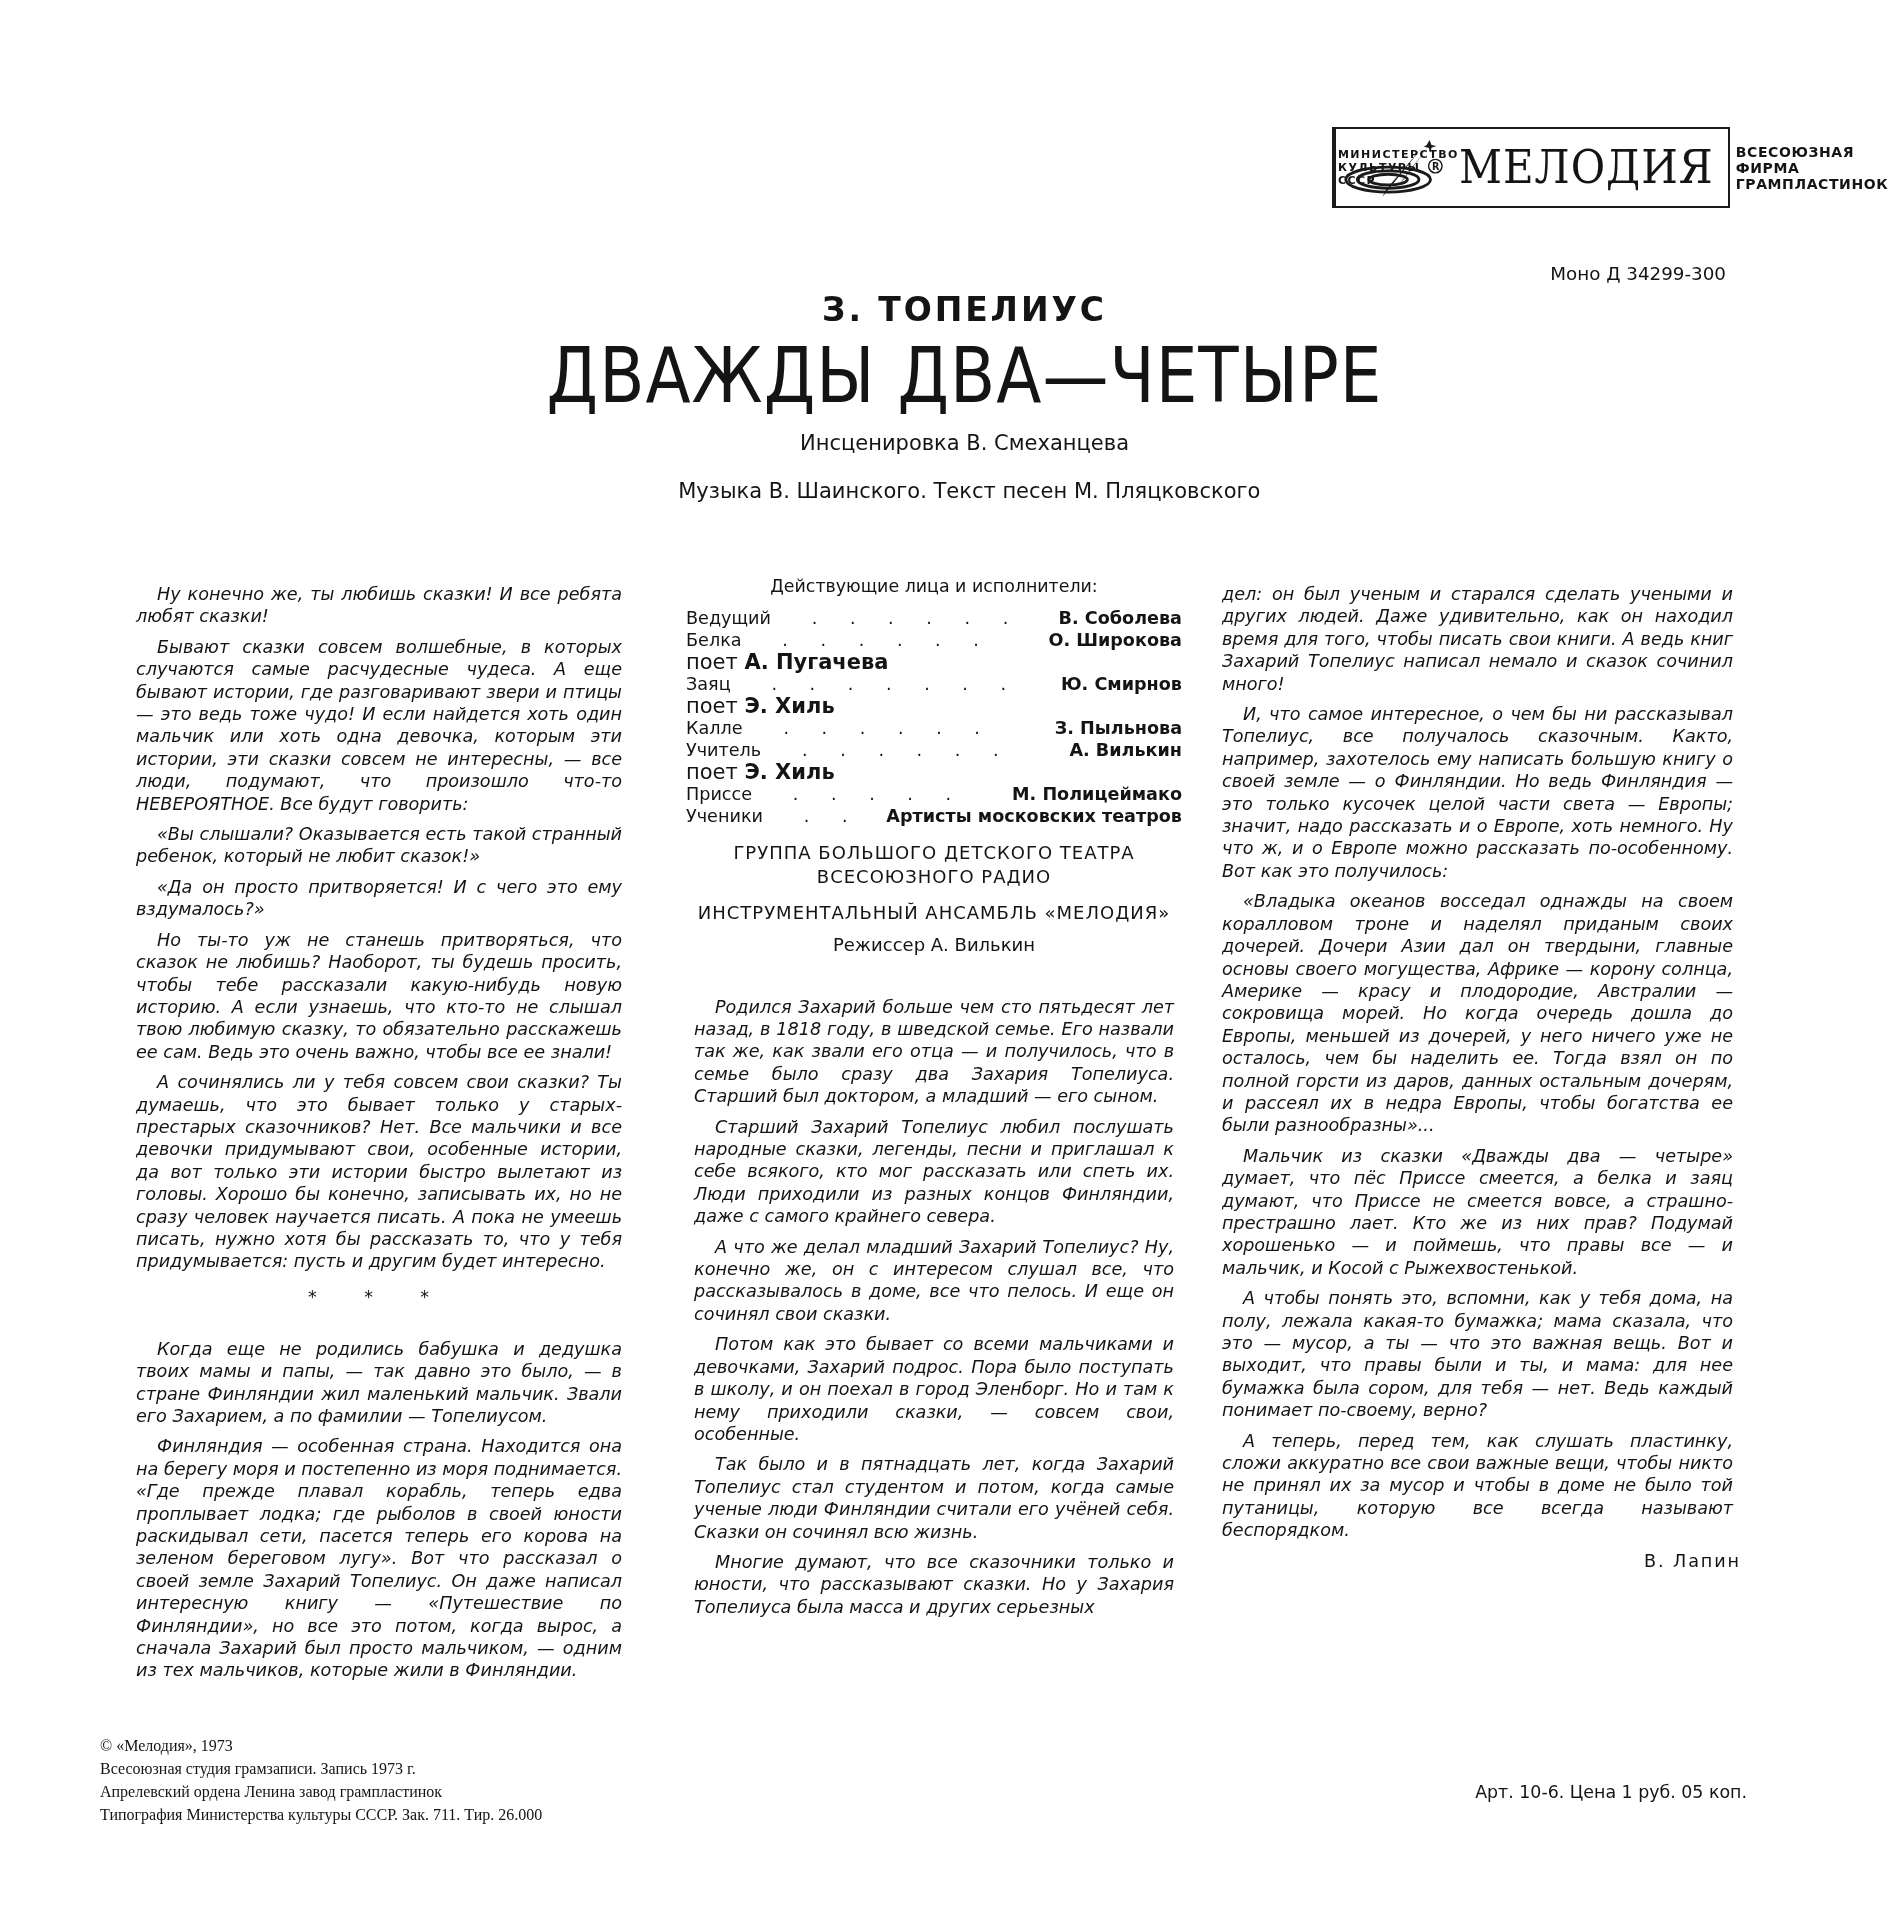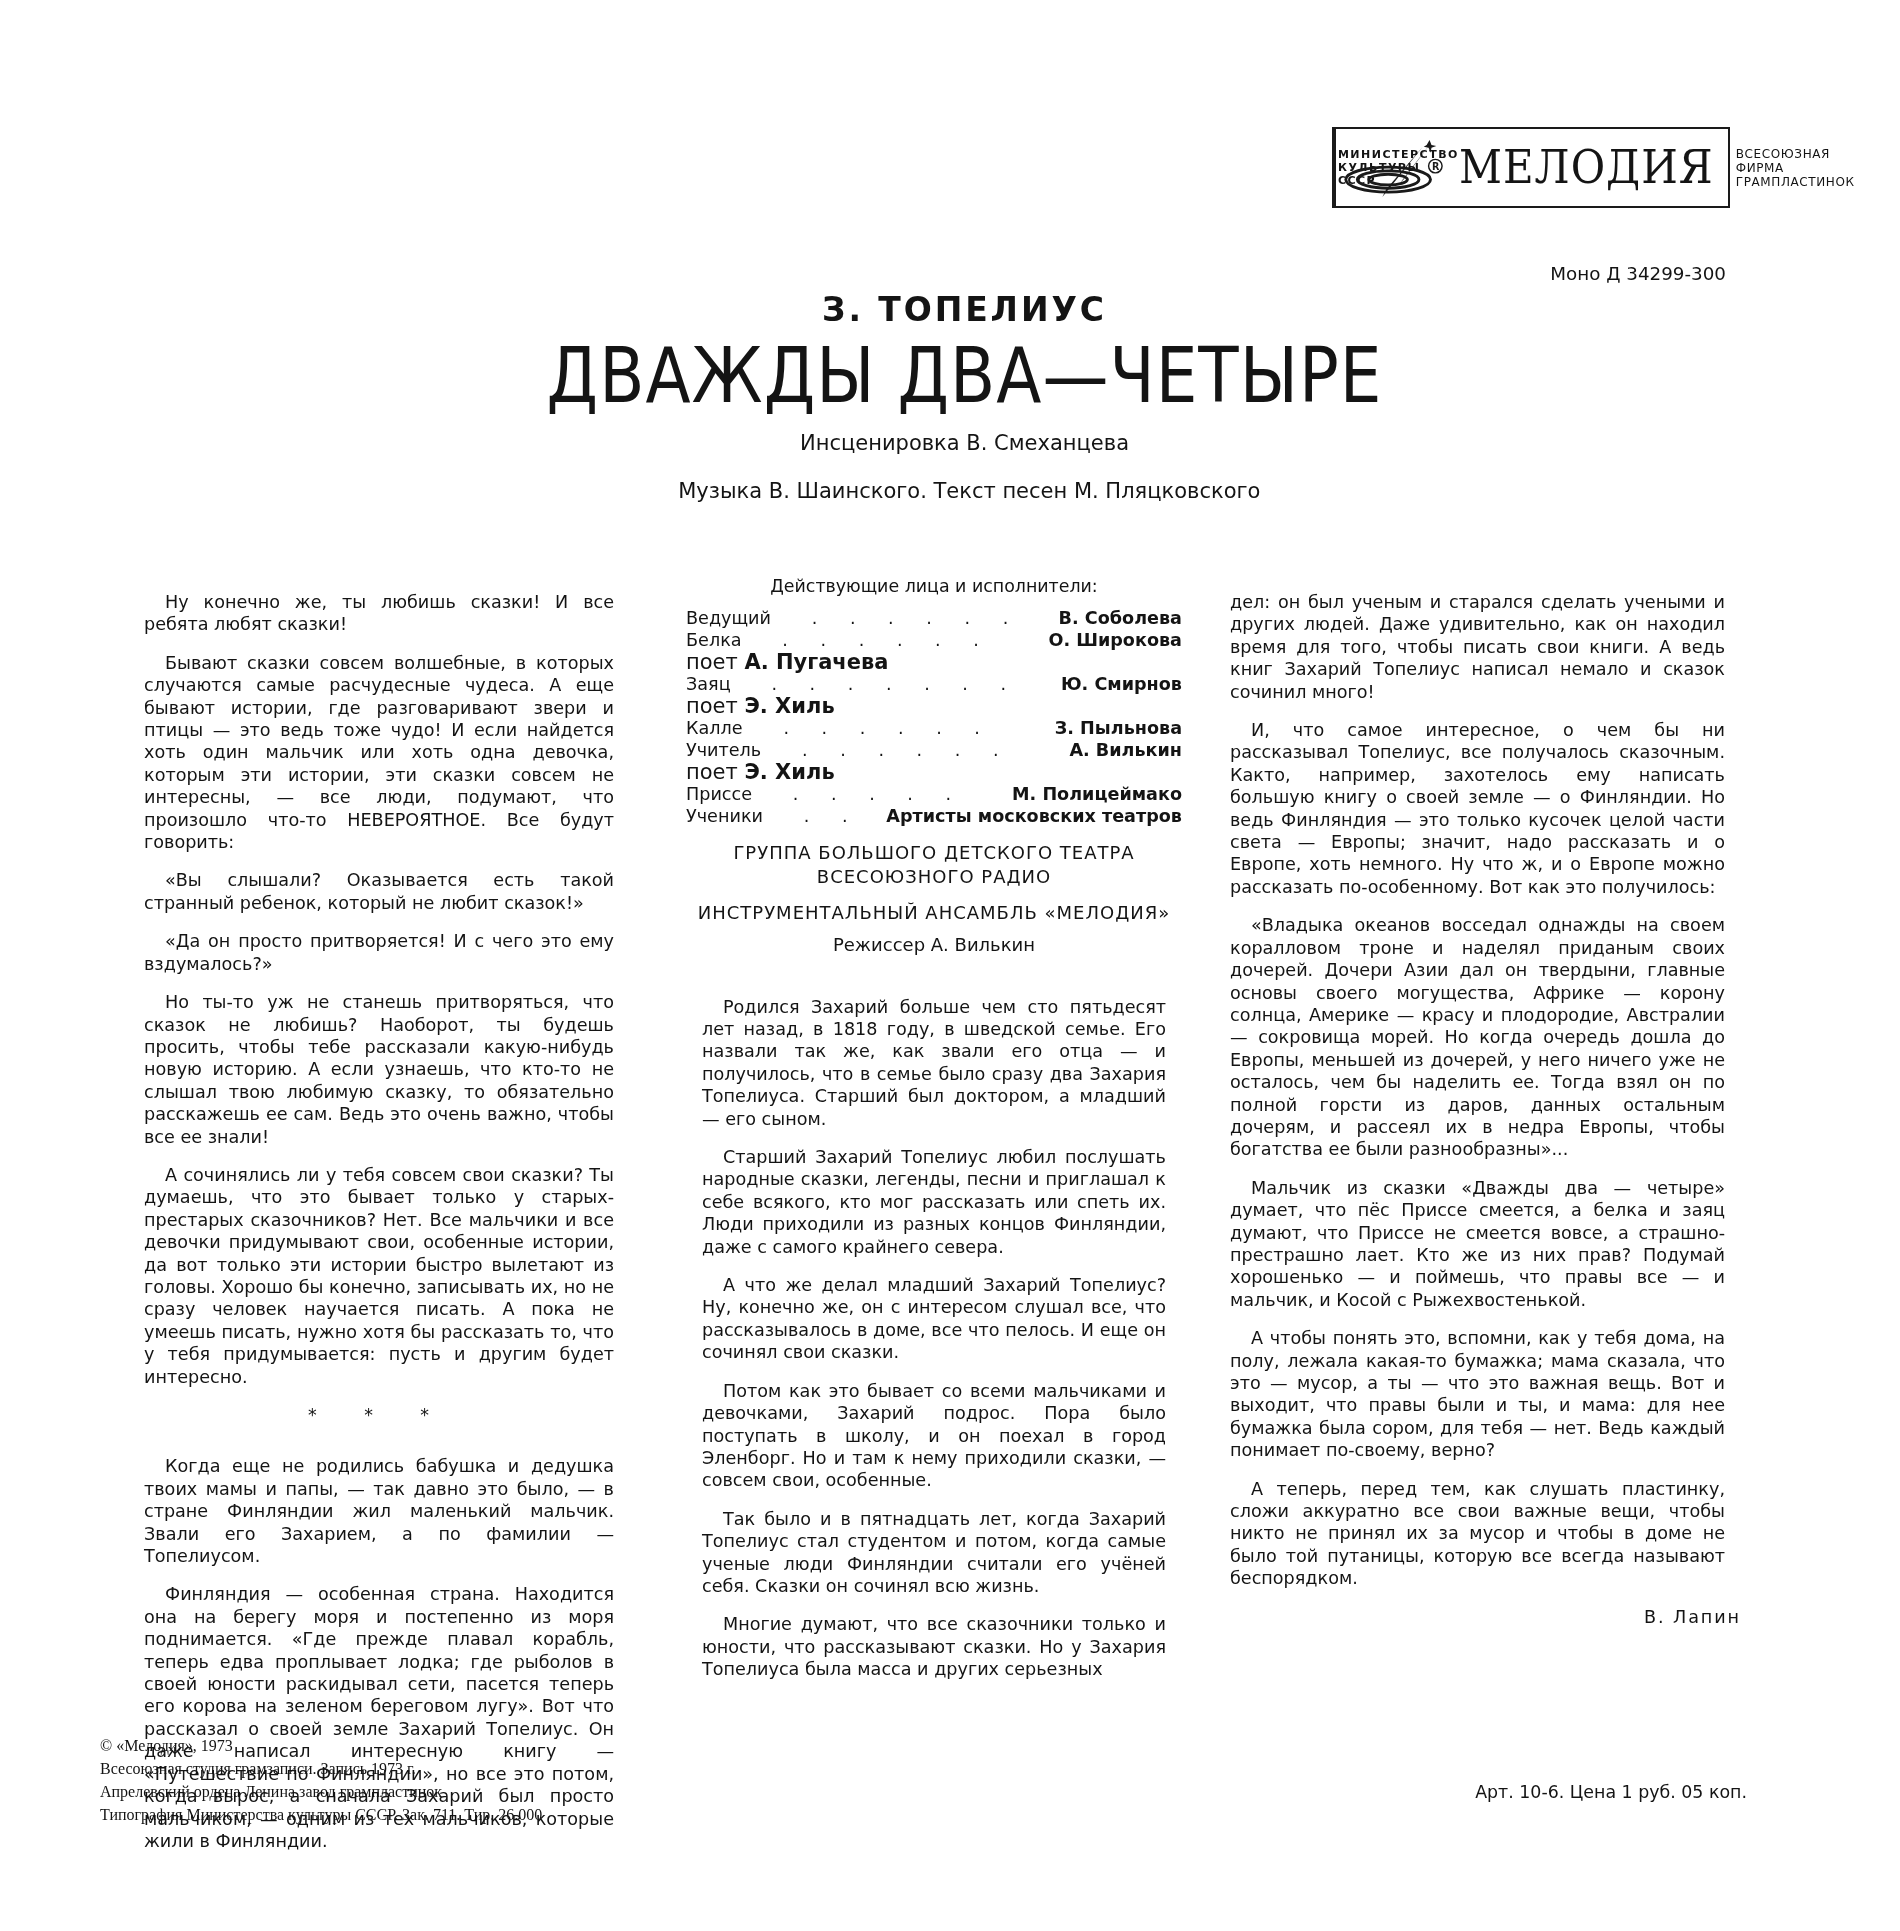--- a/index.html
+++ b/index.html
@@ -11,30 +11,30 @@
     position: absolute; left: 1332px; top: 127px; width: 398px; height: 81px;
     border: 2.9px solid #1a1a1a; display: flex; box-sizing: border-box;
   }
   .logo-mark {
     width: 114px; border-right: 2.9px solid #1a1a1a; position: relative;
   }
   .logo-mark svg { position: absolute; left: 5.8px; top: 5.8px; }
   .logo-text { flex: 1; display: flex; flex-direction: row; align-items: center; justify-content: space-between; padding: 3.9px 1.9px; }
   .logo-top { font-size: 11px; font-weight: bold; letter-spacing: 1.5px; }
   .logo-brand { font-family: "DejaVu Serif", serif; font-size: 42px; line-height: 39px; letter-spacing: 1px; font-weight: normal; transform: scaleY(1.1); }
-  .logo-bottom { font-size: 12px; font-weight: normal; letter-spacing: 0.6px; padding-left: 22px; }
+  .logo-bottom { font-size: 14px; font-weight: bold; letter-spacing: 0.6px; padding-left: 22px; }
   .catalog { position: absolute; right: 174px; top: 263px; font-size: 18.3px; }
 
   .author { position: absolute; left: 0; width: 1900px; top: 290px; text-align: center; font-size: 33px; font-weight: bold; letter-spacing: 2.9px; margin-left: 14.5px; }
   .title { position: absolute; left: 0; width: 1900px; top: 338px; text-align: center; font-size: 66px; letter-spacing: 1px; margin-left: 14.5px; transform: scaleY(1.15); }
   .staging { position: absolute; left: 0; width: 1900px; top: 431px; text-align: center; font-size: 21px; margin-left: 14.5px; }
   .music { position: absolute; left: 0; width: 1900px; top: 479px; text-align: center; font-size: 21px; margin-left: 19.3px; }
 
   .col { position: absolute; top: 575px; font-size: 17.6px; line-height: 22.4px; text-align: justify; }
-  .col p { margin: 16px; text-indent: 21px; }
+  .col p { margin: 8px; text-indent: 21px; font-style: italic; }
   .col p.noindent { text-indent: 0; }
   .col1 { left: 128px; width: 502px; }
   .col2 { left: 686px; width: 496px; }
   .col3 { left: 1214px; width: 527px; }
   .stars { text-align: center; margin: 13.5px 0 29px 0; letter-spacing: 21px; font-size: 17.4px; }
 
   .cast-title { text-align: center; font-size: 17.4px; margin-bottom: 9.7px; }
   .cast-row { display: flex; justify-content: space-between; font-size: 17.6px; line-height: 22px; gap: 35px; }
   .cast-row .dots { flex: 1; margin: 0 5.8px; letter-spacing: 13.5px; overflow: hidden; white-space: nowrap; text-align: right; }
   .cast-row .performer { font-weight: bold; }

